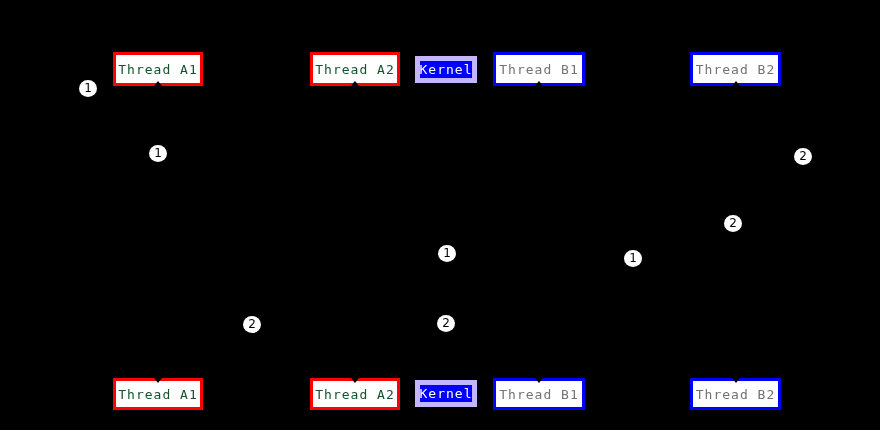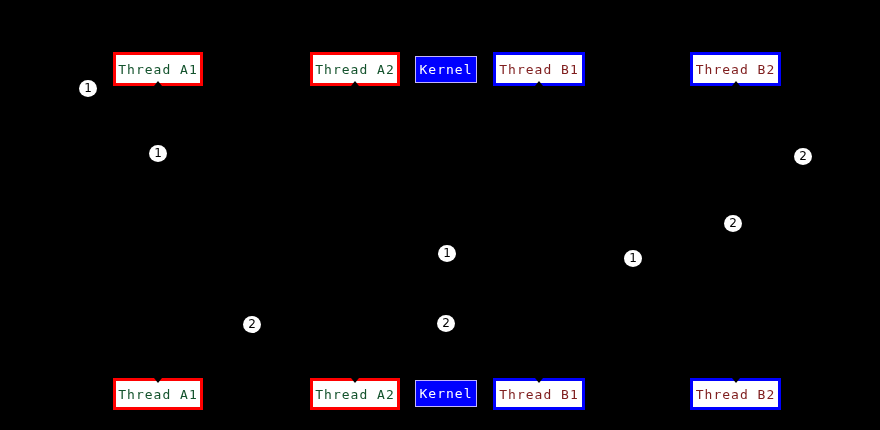--- a/index.html
+++ b/index.html
@@ -26,26 +26,26 @@
     white-space: nowrap;
   }
   .red-outline {
     border: 3px solid #ff0000;
     background: #ffffff;
     color: #14532d;
   }
   .blue-outline {
     border: 3px solid #0000ff;
     background: #ffffff;
-    color: #7f1d1d;
+    color: #737373;
   }
   .blue-solid {
     background: #0000ff;
     color: #ffffff;
-    border: 1px solid #c4b5fd;
+    border: 5px solid #c4b5fd;
   }
   
   .notch {
     position: absolute;
     left: 50%;
     transform: translateX(-50%);
     width: 0;
     height: 0;
     border-left: 4px solid transparent;
     border-right: 4px solid transparent;

